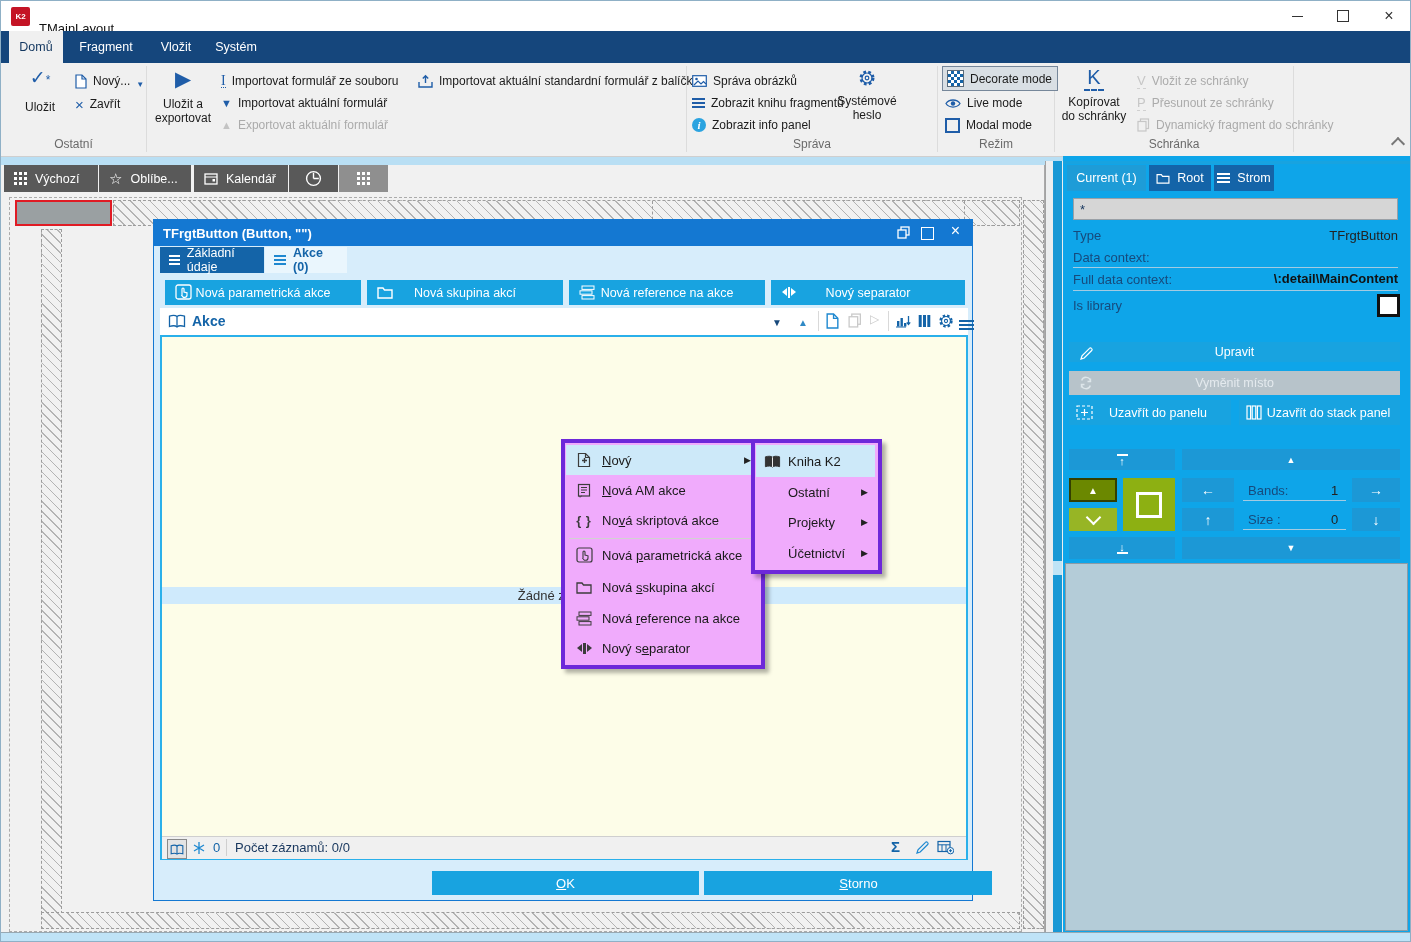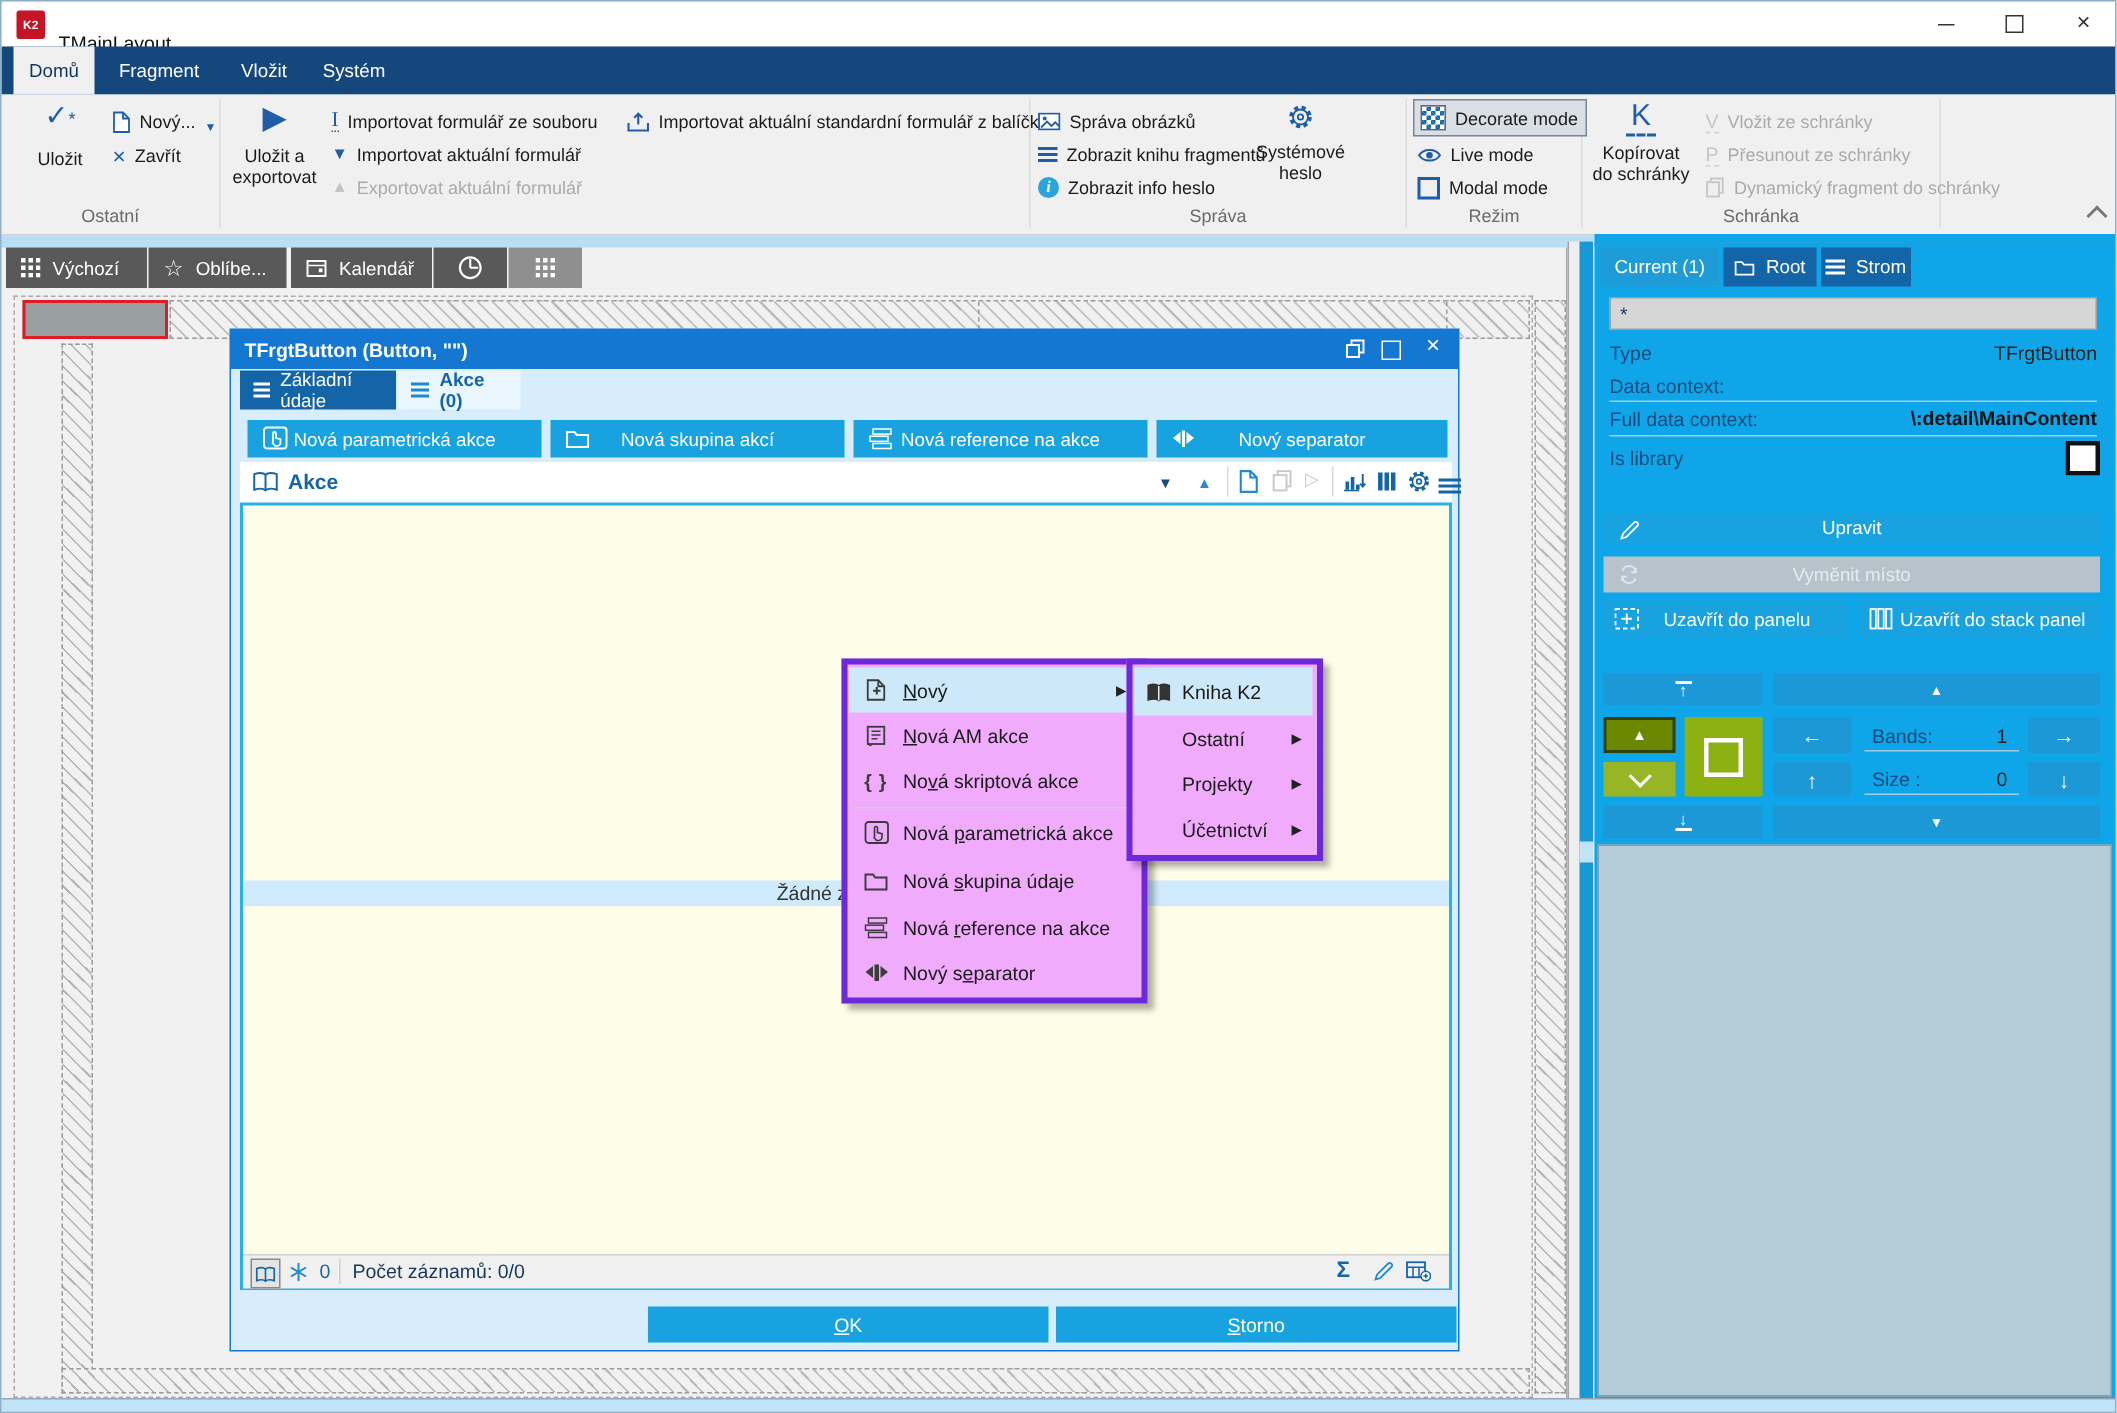--- a/index.html
+++ b/index.html
@@ -151,21 +151,21 @@
           <path d="M2 10 6 6l3 3 2.5-2.5L14 9" fill="none" stroke="#1f5da8" stroke-width="1.2"></path>
         </svg>
       <span>Správa obrázků</span>
     </div>
     <div class="ritem" style="left:691px;top:30px;">
       <span class="bars3" style="color:#1f5da8;"></span>
       <span>Zobrazit knihu fragmentů</span>
     </div>
     <div class="ritem" style="left:691px;top:52px;">
       <span style="width:14px;height:14px;border-radius:50%;background:#2aa3e0;color:#fff;font-family:'Liberation Serif',serif;font-style:italic;font-weight:bold;font-size:11px;display:flex;align-items:center;justify-content:center;">i</span>
-      <span>Zobrazit info heslo</span>
+      <span>Zobrazit info panel</span>
     </div>
     <div class="bigbtn" style="left:834px;top:6px;width:64px;">
       <svg width="18" height="18" viewBox="0 0 18 18">
           <circle cx="9" cy="9" r="6" fill="none" stroke="#1f5da8" stroke-width="3" stroke-dasharray="2.6 2.2"></circle>
           <circle cx="9" cy="9" r="5" fill="none" stroke="#1f5da8" stroke-width="1.2"></circle>
           <circle cx="9" cy="9" r="1.8" fill="none" stroke="#1f5da8" stroke-width="1.2"></circle>
         </svg>
       <span style="margin-top:7px;">Systémové</span>
       <span>heslo</span>
     </div>
@@ -400,21 +400,21 @@
               <path d="M1 4.3h12M5 4.3V11M9 4.3V11" stroke="#1464a8"></path>
               <circle cx="13.5" cy="10.2" r="3.2" fill="#eaf4fb" stroke="#1464a8"></circle>
               <path d="M13.5 8.7v3M12 10.2h3" stroke="#1464a8"></path>
             </svg></span>
       </div>
     </div>
 
     <div class="abs cbtn" style="left:278px;top:651px;width:267px;height:24px;font-size:13px;">
       <span><span class="u">O</span><span>K</span></span>
     </div>
-    <div class="abs cbtn" style="left:550px;top:651px;width:267px;height:24px;font-size:13px;">
+    <div class="abs cbtn" style="left:550px;top:651px;width:267px;height:24px;font-size:13px;padding-left:21px;">
       <span><span class="u">S</span><span>torno</span></span>
     </div>
   </div>
 
   <div class="abs menu" style="left:560px;top:438px;width:196px;height:222px;z-index:40;">
     <div class="mi hl" style="top:2px;">
       <span class="ic">
           <svg width="15" height="16" viewBox="0 0 15 16">
             <path d="M1.5 1.5h7l4 4v9h-11z" fill="none" stroke="currentColor" stroke-width="1.2"></path>
             <path d="M8.5 1.5v4h4" fill="none" stroke="currentColor" stroke-width="1.2"></path>
@@ -447,21 +447,21 @@
           </svg>
         </span>
       <span><span>Nová </span><span class="u">p</span><span>arametrická akce</span></span>
     </div>
     <div class="mi" style="top:129px;">
       <span class="ic">
           <svg width="16" height="13" viewBox="0 0 16 13">
             <path d="M1 2h5l1.5 2H15v8H1z" fill="none" stroke="currentColor" stroke-width="1.3"></path>
           </svg>
         </span>
-      <span><span>Nová </span><span class="u">s</span><span>kupina údaje</span></span>
+      <span><span>Nová </span><span class="u">s</span><span>skupina akcí</span></span>
     </div>
     <div class="mi" style="top:160px;">
       <span class="ic">
           <svg width="16" height="15" viewBox="0 0 16 15">
             <rect x="3" y="1" width="12" height="3.4" fill="none" stroke="currentColor"></rect>
             <rect x="1" y="5.8" width="12" height="3.4" fill="none" stroke="currentColor"></rect>
             <rect x="3" y="10.6" width="12" height="3.4" fill="none" stroke="currentColor"></rect>
           </svg>
         </span>
       <span><span>Nová </span><span class="u">r</span><span>eference na akce</span></span>

